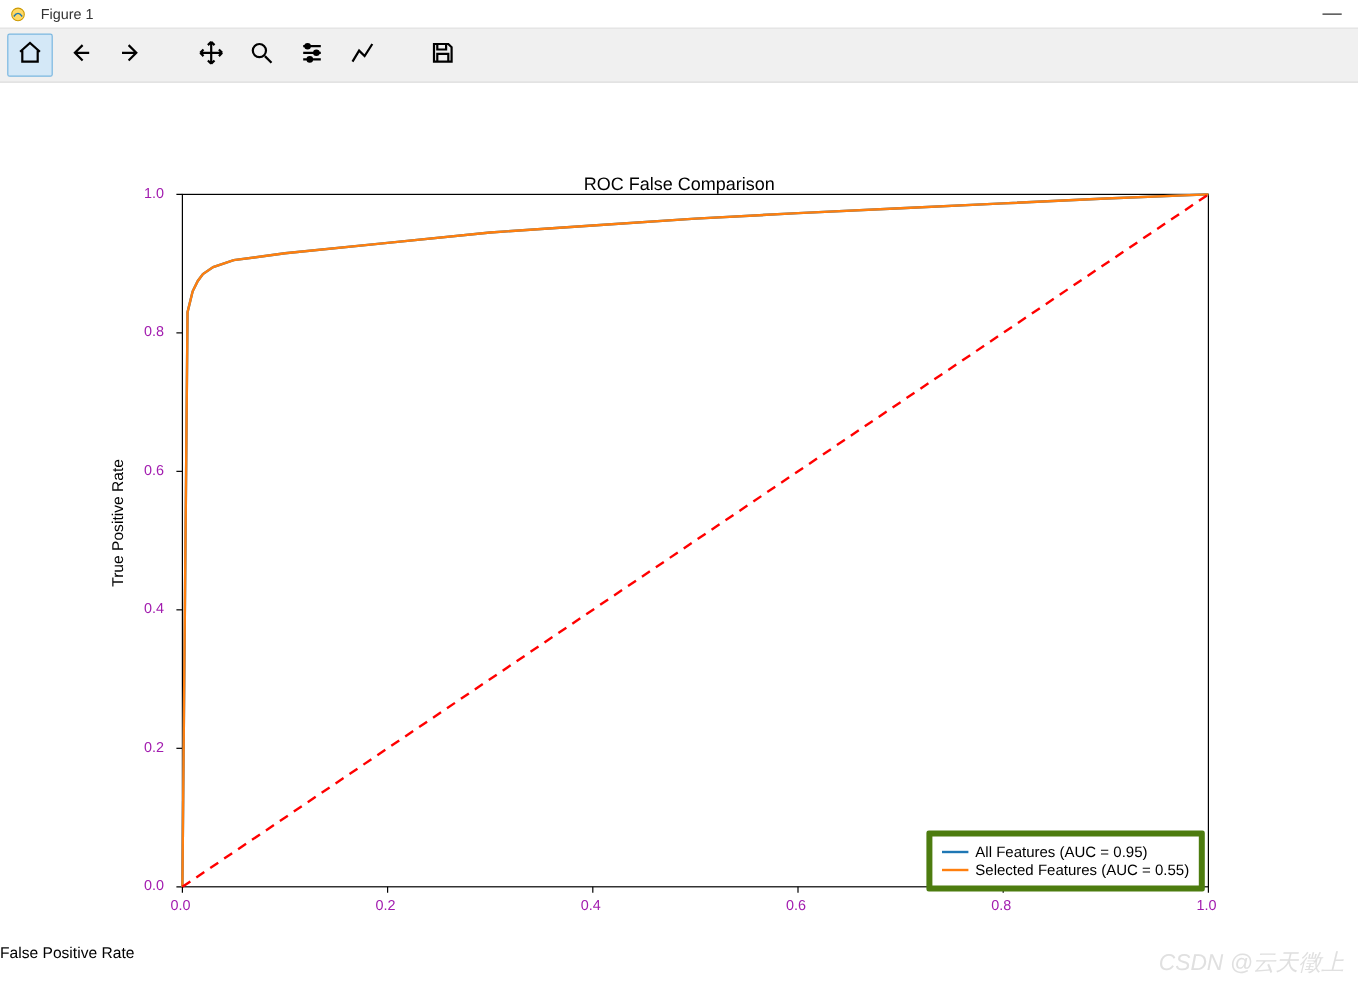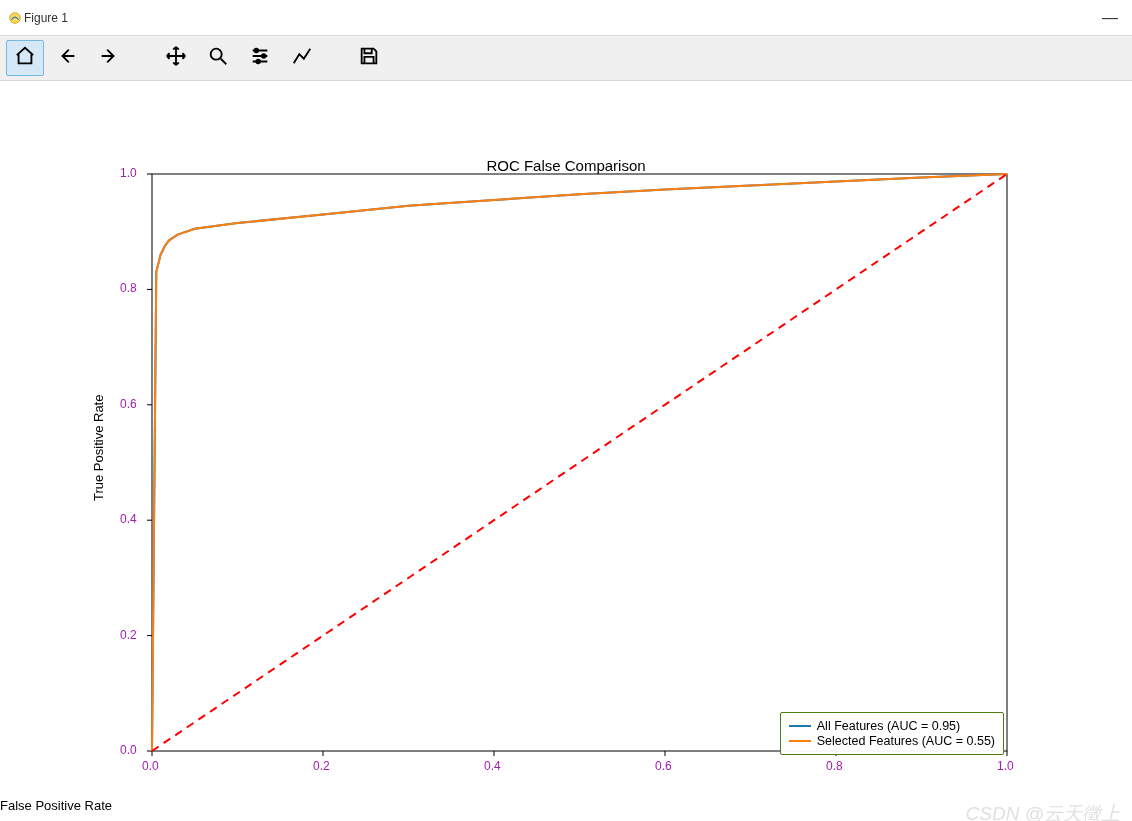--- a/index.html
+++ b/index.html
@@ -6,27 +6,27 @@
   body {
     margin: 0;
     font-family: -apple-system, "Segoe UI", Arial, sans-serif;
     background: #fff;
     width: 1132px;
     height: 821px;
     overflow: hidden;
     position: relative;
   }
   .titlebar {
-    height: 36px;
+    height: 24px;
     padding: 3px 8px;
     font-size: 12px;
     color: #333;
     display: flex;
     align-items: center;
-    gap: 2px;
+    gap: 12px;
     border-bottom: 1px solid #ddd;
   }
   .titlebar .app-icon {
     width: 14px; height: 14px;
   }
   .titlebar .spacer { flex: 1; }
   .titlebar .min { font-size: 16px; line-height: 10px; padding: 0 6px; }
   .toolbar {
     height: 45px;
     background: #f0f0f0;
@@ -87,21 +87,21 @@
   }
   .tick-label {
     position: absolute;
     font-size: 12px;
     color: #a21caf;
   }
   .legend-box {
     position: absolute;
     right: 128px;
     bottom: 78px;
-    border: 1px solid #4d7c0f;
+    border: 5px solid #4d7c0f;
     background: rgba(255,255,255,0.95);
     border-radius: 2px;
     padding: 5px 8px;
     font-size: 12.5px;
     margin-top: 26px;
   }
   .legend-row { display: flex; align-items: center; gap: 6px; margin: 1px 0; }
   .legend-line { width: 22px; height: 2px; }
   svg.plot { position: absolute; left: 0; top: 0; }
 </style>

